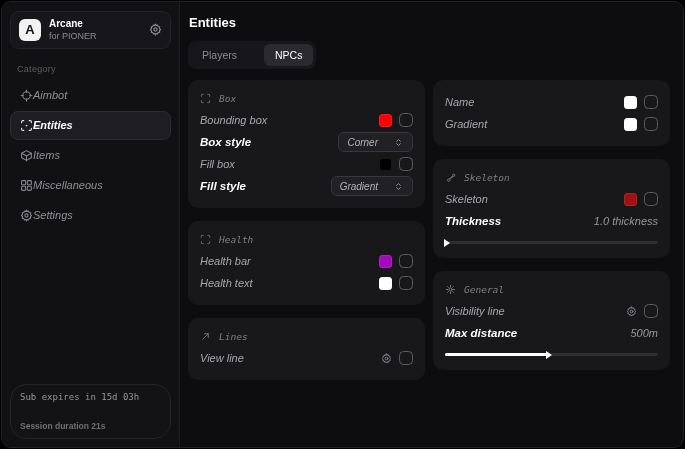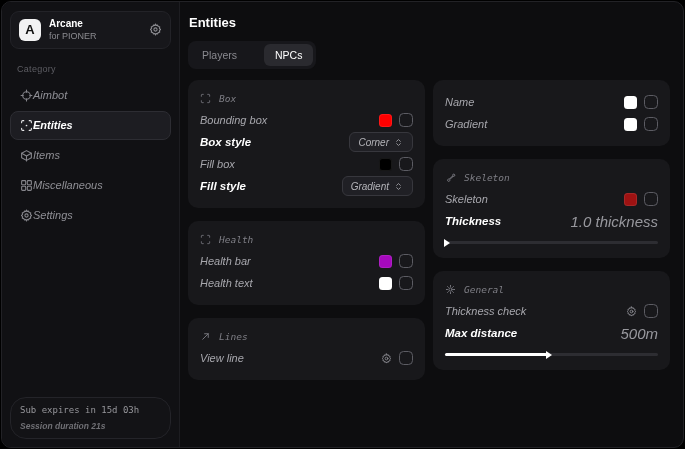--- a/index.html
+++ b/index.html
@@ -33,21 +33,21 @@
     border-radius:8px; color:#8f8f95; font-size:11px; border:1px solid transparent; cursor:pointer;font-style:italic;
   }
   .nav-item .nv-icon { display:flex; color:#85858b; }
   .nav-item.active { background:#1d1d22; border-color:#2d2d33; color:#fff; font-weight:600; }
   .nav-item.active .nv-icon { color:#e8e8ea; }
   .sidebar-footer {
     margin-top:auto; border:1px solid #242429; background:#131316;
     border-radius:16px; padding:7px 9px; flex-shrink:0;
   }
   .footer-line1 { font-family:"DejaVu Sans Mono", monospace; font-size:9px; color:#96969b; white-space:nowrap; }
-  .footer-line2 { font-size:8.5px; color:#707075; margin-top:6px; font-weight:600;font-style:italic; }
+  .footer-line2 { font-size:8.5px; color:#707075; margin-top:19px; font-weight:600; }
   
   .main { flex:1; padding:13px 13px 12px 8px; overflow:hidden; }
   .main-title { font-size:13px; font-weight:700; color:#fff; margin-left:1px; }
   .tabs { display:inline-flex; background:#17171b; border-radius:8px; padding:3px; margin-top:11px; gap:16px; }
   .tab { padding:5px 11px; font-size:10.5px; color:#8a8a90; border-radius:6px; cursor:pointer; }
   .tab.active { background:#2a2a2f; color:#fff; }
   .columns { display:flex; gap:8px; margin-top:11px; align-items:flex-start; }
   .col { display:flex; flex-direction:column; gap:13px; width:239px;font-style:italic; }
   .card { background:#18181b; border-radius:10px; padding:11px 12px; width:100%; }
   .card-header {
@@ -55,26 +55,26 @@
     font-family:"DejaVu Sans Mono", monospace; font-size:9.5px; margin-bottom:4px; height:14px;
   }
   .card-header .ch-icon { display:flex; color:#7e7e85; }
   .row { display:flex; align-items:center; justify-content:space-between; height:22px; }
   .row-label { font-size:11px; color:#a7a7ad;text-align:center; }
   .row-label.bold { color:#fff; font-weight:700; font-size:11.5px; }
   .row-right { display:flex; align-items:center; gap:7px; }
   .swatch { width:13px; height:13px; border-radius:3.5px; box-shadow: inset 0 0 0 1px rgba(255,255,255,.09); cursor:pointer; }
   .checkbox { width:14px; height:14px; border-radius:4.5px; border:1.5px solid #5c5c63; cursor:pointer; }
   .dropdown {
-    display:flex; align-items:center; gap:4px; background:#202025; border:1px solid #37373d;
+    display:flex; align-items:center; gap:15px; background:#202025; border:1px solid #37373d;
     border-radius:6px; padding:2px 8px; height:20px; font-size:10px; color:#b3b3b8; cursor:pointer;
   }
   .dropdown .dd-icon { display:flex; color:#9a9aa0; }
   .row-gear { display:flex; color:#8a8a90; cursor:pointer; }
-  .slider-value { font-size:15px; color:#98989e; }
+  .slider-value { font-size:11px; color:#98989e; }
   .slider { position:relative; height:3px; background:#2d2d32; border-radius:2px; margin:9px 0 3px; cursor:pointer; }
   .slider-fill { position:absolute; left:0; top:0; height:100%; background:#fff; border-radius:2px; }
   .slider-handle {
     position:absolute; top:50%; transform:translate(-1px,-50%);
     width:0; height:0; border-top:4px solid transparent; border-bottom:4px solid transparent;
     border-left:6.5px solid #fff;
   }
   svg { display:block; }
 </style>
 </head>
@@ -310,21 +310,21 @@
             <div class="card-header">
               <span class="ch-icon">
                 <svg width="11" height="11" viewBox="0 0 24 24" fill="none" stroke="currentColor" stroke-width="2" stroke-linecap="round" stroke-linejoin="round">
                   <circle cx="12" cy="12" r="3.5"></circle>
                   <path d="M12 3v2.5M12 18.5V21M3 12h2.5M18.5 12H21M5.6 5.6l1.8 1.8M16.6 16.6l1.8 1.8M18.4 5.6l-1.8 1.8M7.4 16.6l-1.8 1.8"></path>
                 </svg>
               </span>
               <span>General</span>
             </div>
             <div class="row">
-              <span class="row-label">Thickness check</span>
+              <span class="row-label">Visibility line</span>
               <div class="row-right">
                 <span class="row-gear">
                   <svg width="11" height="11" viewBox="0 0 24 24" fill="none" stroke="currentColor" stroke-width="2" stroke-linecap="round" stroke-linejoin="round">
                     <circle cx="12" cy="12" r="3"></circle>
                     <path d="M12 2l1.2 2.6 2.8-.7 1 2.7 2.8.6-.6 2.8 2.1 2-2.1 2 .6 2.8-2.8.6-1 2.7-2.8-.7L12 22l-1.2-2.6-2.8.7-1-2.7-2.8-.6.6-2.8-2.1-2 2.1-2-.6-2.8 2.8-.6 1-2.7 2.8.7z"></path>
                   </svg>
                 </span>
                 <div class="checkbox"></div>
               </div>
             </div>

